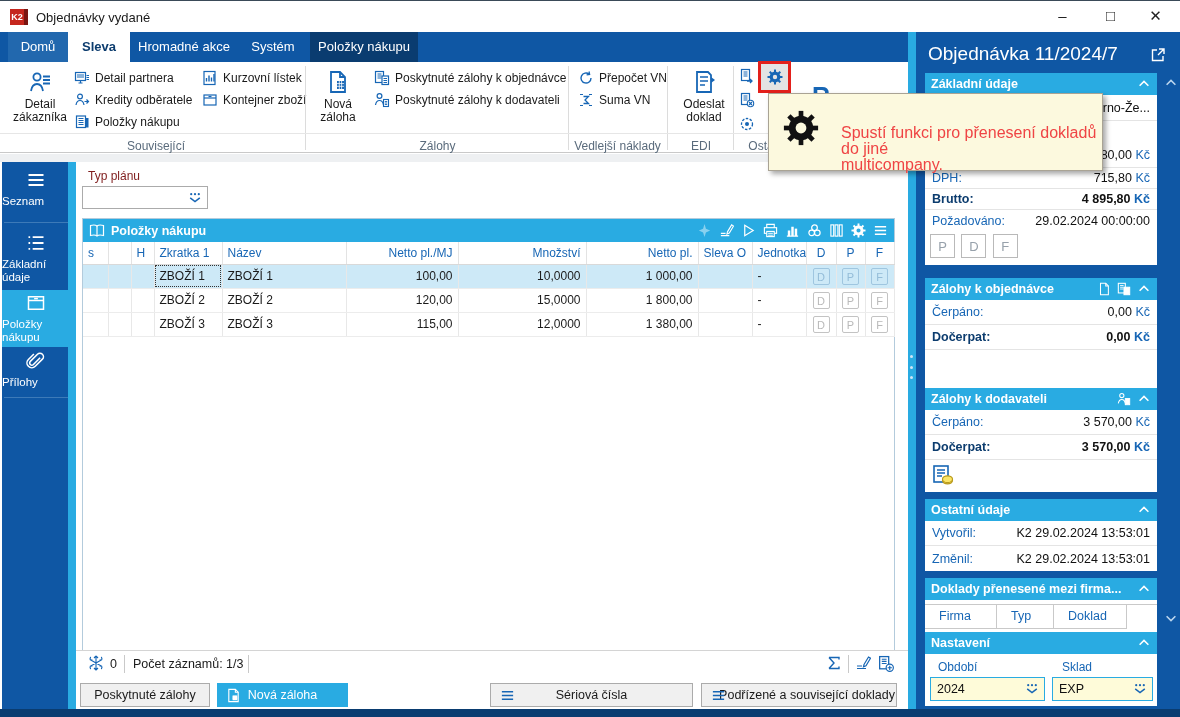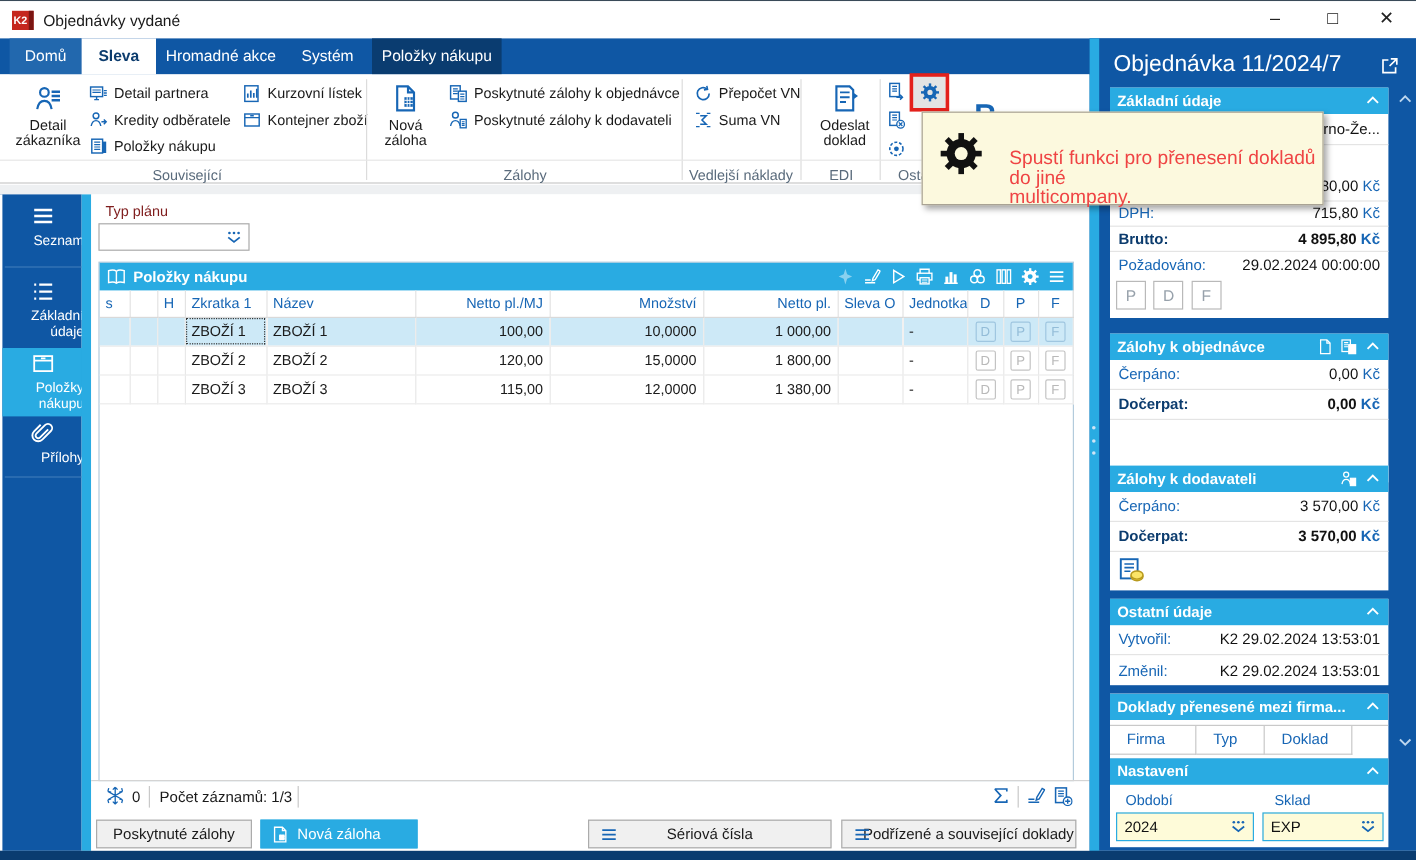--- a/index.html
+++ b/index.html
@@ -25,21 +25,21 @@
 .grplabel{position:absolute;top:77px;font-size:12px;color:#5a6b7c;text-align:center}
 .gsep{position:absolute;top:4px;height:84px;width:1px;background:#dcdcdc}
 .bigbtn{position:absolute;top:6px;width:56px;text-align:center;color:#1a1a1a}
 .bigbtn .ic{margin:2px auto 4px}
 .bigbtn .lbl{font-size:12px;line-height:13px}
 .ritem{position:absolute;height:20px;margin-top:-62px;display:flex;align-items:center;gap:5px;font-size:12px;color:#1a1a1a;white-space:nowrap}
 #gap{left:0;top:154px;width:908px;height:8px;background:#eef0f2}
 
 #sidebar{left:0;top:162px;width:68px;height:547px;background:#0F57A4;border-left:2px solid #fff}
 #cyanstrip{left:68px;top:162px;width:8px;height:547px;background:#29ABE2}
-.sbitem{position:absolute;left:0;width:68px;color:#fff;text-align:right}
+.sbitem{position:absolute;left:0;width:68px;color:#fff;text-align:left}
 .sbitem .slbl{font-size:11.5px;line-height:13px}
 .sbdiv{position:absolute;left:2px;width:64px;height:1px;background:#3d7ab8}
 
 #content{left:76px;top:162px;width:832px;height:547px;background:#fff}
 #planlabel{position:absolute;left:88px;top:169px;color:#7f1d1d}
 #plandrop{position:absolute;left:82px;top:186px;width:126px;height:23px;border:1px solid #ababab;background:#fff}
 
 #tablewrap{position:absolute;left:82px;top:218px;width:813px;height:433px;border:1px solid #b3cbdc}
 #tbltitle{height:23px;background:#29ABE2;color:#fff;display:flex;align-items:center;padding:0 6px}
 #tbltitle .t{font-weight:bold;font-size:12.5px;margin-left:6px}

